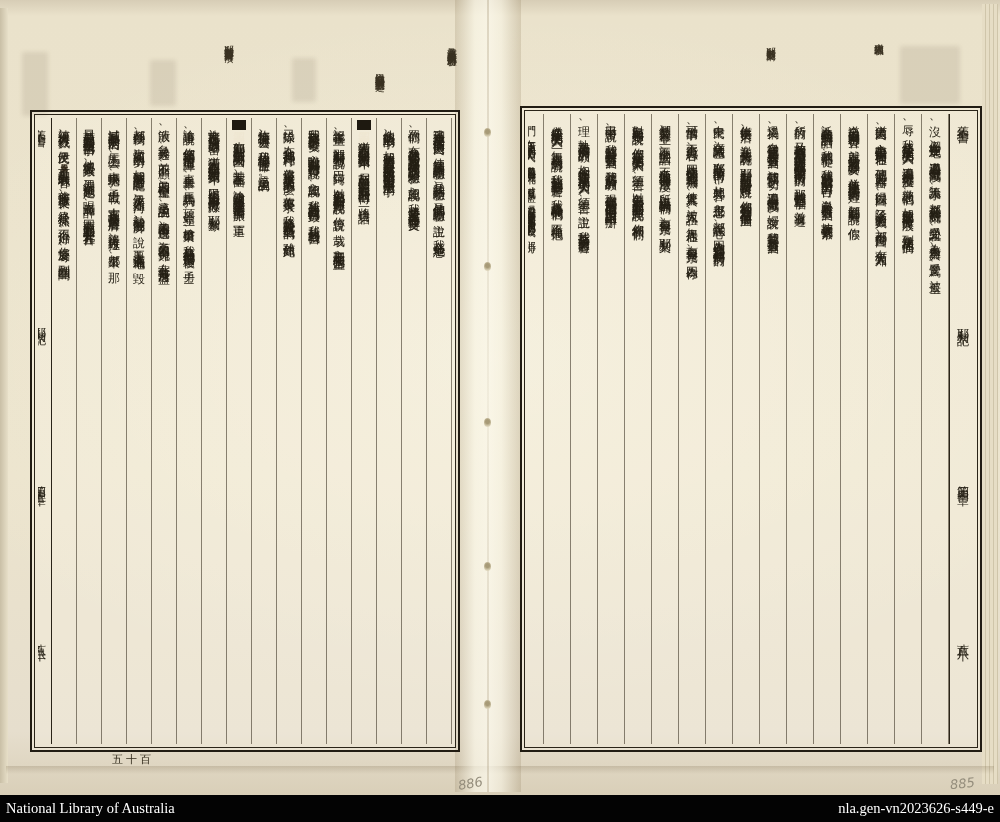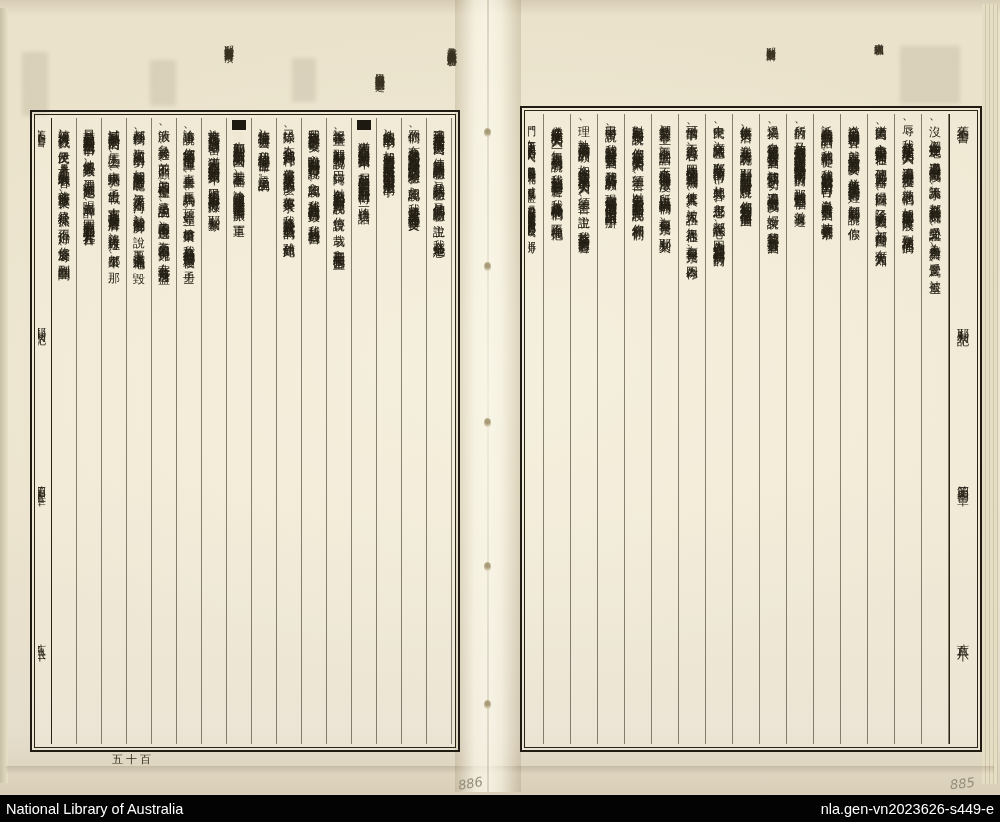--- a/index.html
+++ b/index.html
@@ -62,21 +62,21 @@
   
   .folio{position:absolute;left:112px;top:752px;font-size:11px;letter-spacing:3px;color:#332c1d;}
   .pencil{position:absolute;color:#948d7c;font-size:13px;font-style:italic;
           font-family:"DejaVu Sans",sans-serif;}
   .pencil.p886{left:458px;top:776px;transform:rotate(-10deg);}
   .pencil.p885{left:950px;top:776px;transform:rotate(-6deg);}
 
   
   .nla-bar{position:absolute;left:0;bottom:0;width:1000px;height:27px;background:#030303;
     color:#fff;display:flex;justify-content:space-between;align-items:center;
-    font-family:Liberation Sans, sans-serif;font-size:14.5px;padding:0 6px;box-sizing:border-box;}
+    font-family:Liberation Serif, serif;font-size:14.5px;padding:0 6px;box-sizing:border-box;}
 </style>
 </head>
 <body>
 
 <div class="scene">
 
   <div class="paper"></div>
   <div class="page-left-edge"></div>
   <div class="page-right-edge"></div>
   <div class="page-bottom-edge"></div>

